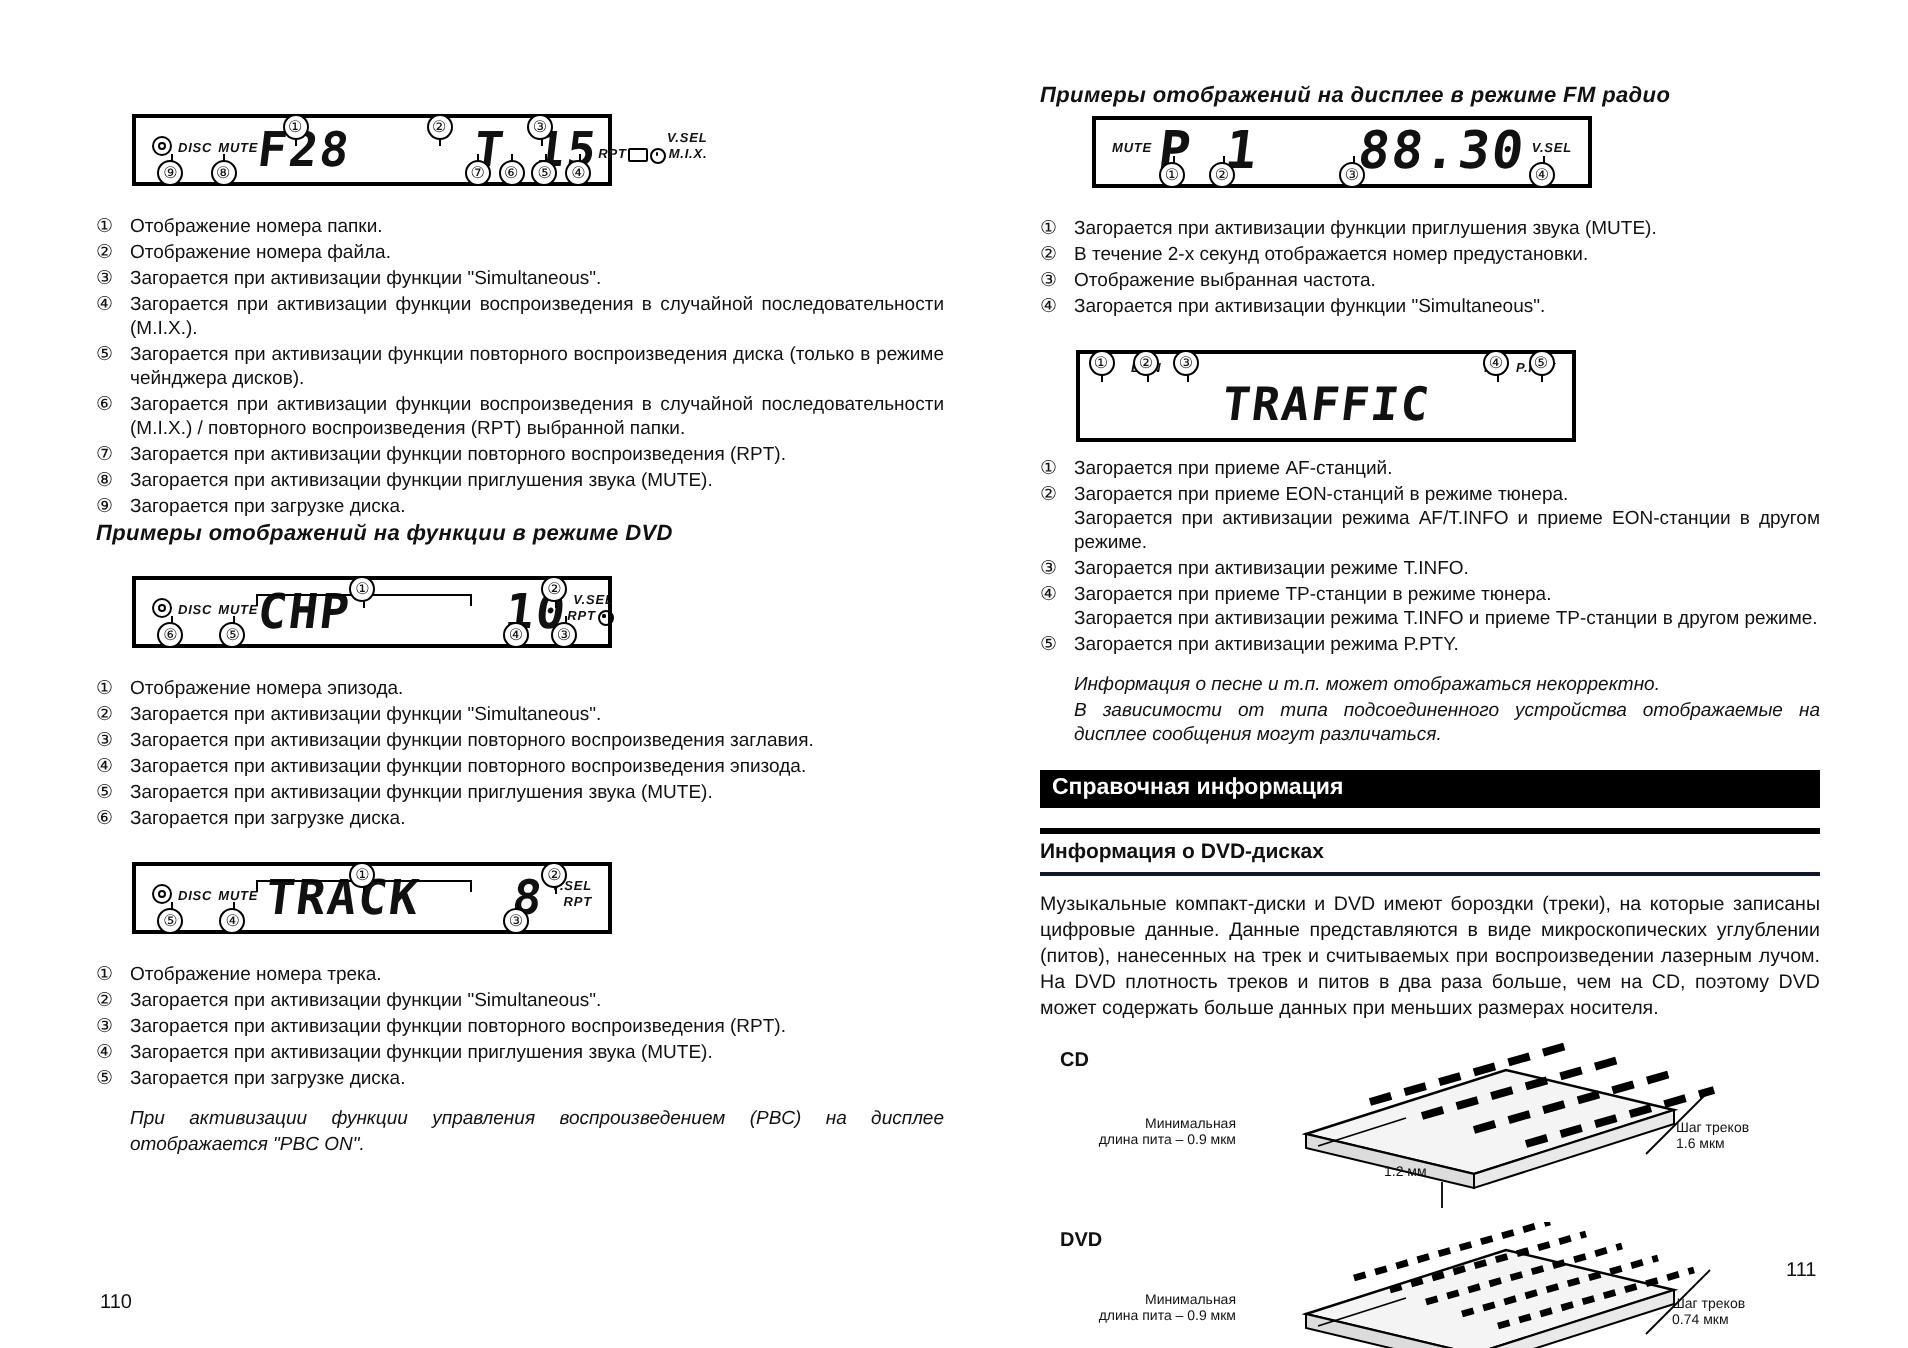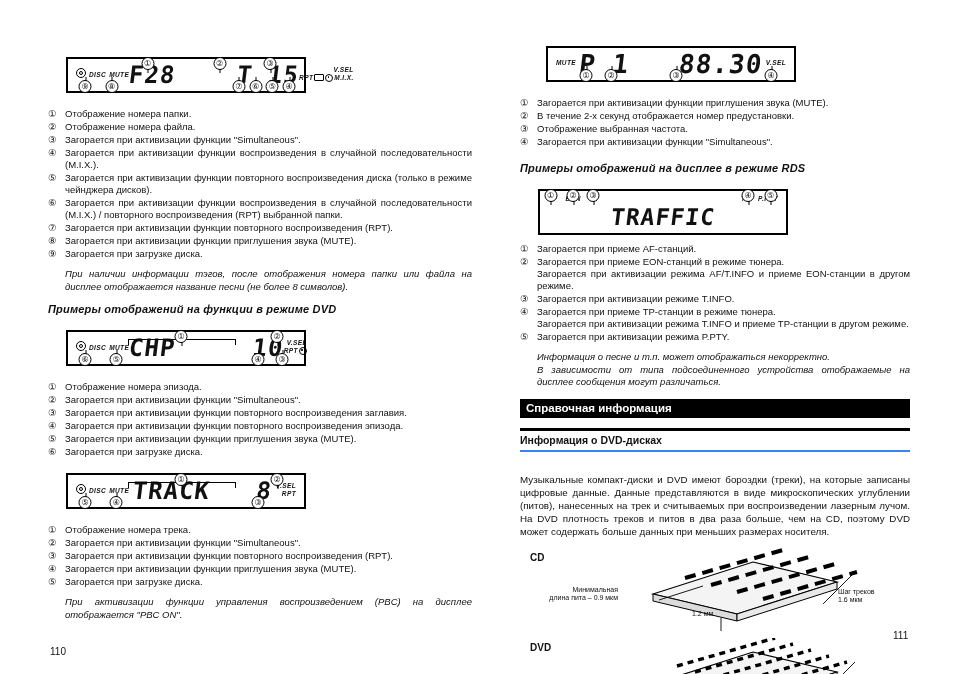--- a/index.html
+++ b/index.html
@@ -67,22 +67,22 @@
   .pg-l{left:50px;margin-top:16px;}
   .pg-r{left:893px;}
 
   
   .ref-bar{
     background:#000;color:#fff;font-size:11.5px;font-weight:bold;
     padding:3px 6px 4px 6px;margin:10px 0 10px 0;
   }
   .ref-sub{
     font-size:10.5px;font-weight:bold;
-    border-top:3px solid #000;border-bottom:2px solid #3b82f6;
-    padding:3px 0 4px 0;margin-bottom:21px;
+    border-top:3px solid #000;border-bottom:2px solid #0f172a;
+    padding:3px 0 4px 0;margin-bottom:8px;
   }
   .ref-body{font-size:9.8px;line-height:13px;text-align:justify;margin-bottom:10px;}
 
   .media-diag{position:relative;height:86px;margin-bottom:4px;}
   .media-label{position:absolute;left:10px;top:4px;font-size:10px;font-weight:bold;}
   .media-svg{position:absolute;left:105px;top:0;}
   .dim{position:absolute;font-size:7px;line-height:8.5px;white-space:pre-line;}
   .dim-r{text-align:right;}
 </style>
 </head>
@@ -152,21 +152,20 @@
     <div class="nitem">
         <span class="num">⑧</span>
         <span class="txt">Загорается при активизации функции приглушения звука (MUTE).</span>
       </div>
     <div class="nitem">
         <span class="num">⑨</span>
         <span class="txt">Загорается при загрузке диска.</span>
       </div>
   </div>
 
-  <div class="note">При наличии информации тэгов, после отображения номера папки или файла на дисплее отображается название песни (не более 8 символов).</div>
 
   <div class="sec-title">Примеры отображений на функции в режиме DVD</div>
 
   <div class="disp" style="width:240px;margin-left:18px;">
     <span class="bracket" style="left:26%;width:44%"></span>
     <span class="callout c-top" style="left:48%">①</span>
     <span class="callout c-top" style="left:88%">②</span>
     <div class="lcd">
       <span class="lcd-left">
         <span class="disc-ico"></span>
@@ -258,20 +257,21 @@
         <span class="num">⑤</span>
         <span class="txt">Загорается при загрузке диска.</span>
       </div>
   </div>
 
   <div class="note">При активизации функции управления воспроизведением (PBC) на дисплее отображается "PBC ON".</div>
 </div>
 
 <div class="col col-right">
 
+  <div class="sec-title">Примеры отображений на дисплее в режиме FM радио</div>
 
   <div class="disp no-top" style="width:250px;margin-left:26px;">
     <div class="lcd">
       <span class="lcd-left">
         <span class="lcd-small">MUTE</span>
       </span>
       <span class="lcd-main" style="font-size:26px">P 1   88.30</span>
       <span class="lcd-right" style="justify-content:center">
         <span class="lcd-small">V.SEL</span>
       </span>
@@ -294,21 +294,20 @@
     <div class="nitem">
         <span class="num">③</span>
         <span class="txt">Отображение выбранная частота.</span>
       </div>
     <div class="nitem">
         <span class="num">④</span>
         <span class="txt">Загорается при активизации функции "Simultaneous".</span>
       </div>
   </div>
 
-  <div class="sec-title" style="margin-top:14px;">Примеры отображений на дисплее в режиме RDS</div>
 
   <div class="disp no-bot" style="width:250px;margin-left:18px;">
     <span class="callout c-top" style="left:5%">①</span>
     <span class="callout c-top" style="left:14%">②</span>
     <span class="callout c-top" style="left:22%">③</span>
     <span class="callout c-top" style="left:84%">④</span>
     <span class="callout c-top" style="left:93%">⑤</span>
     <div class="lcd" style="height:46px;">
       <span class="rds-top">
         <span class="rds-grp">

